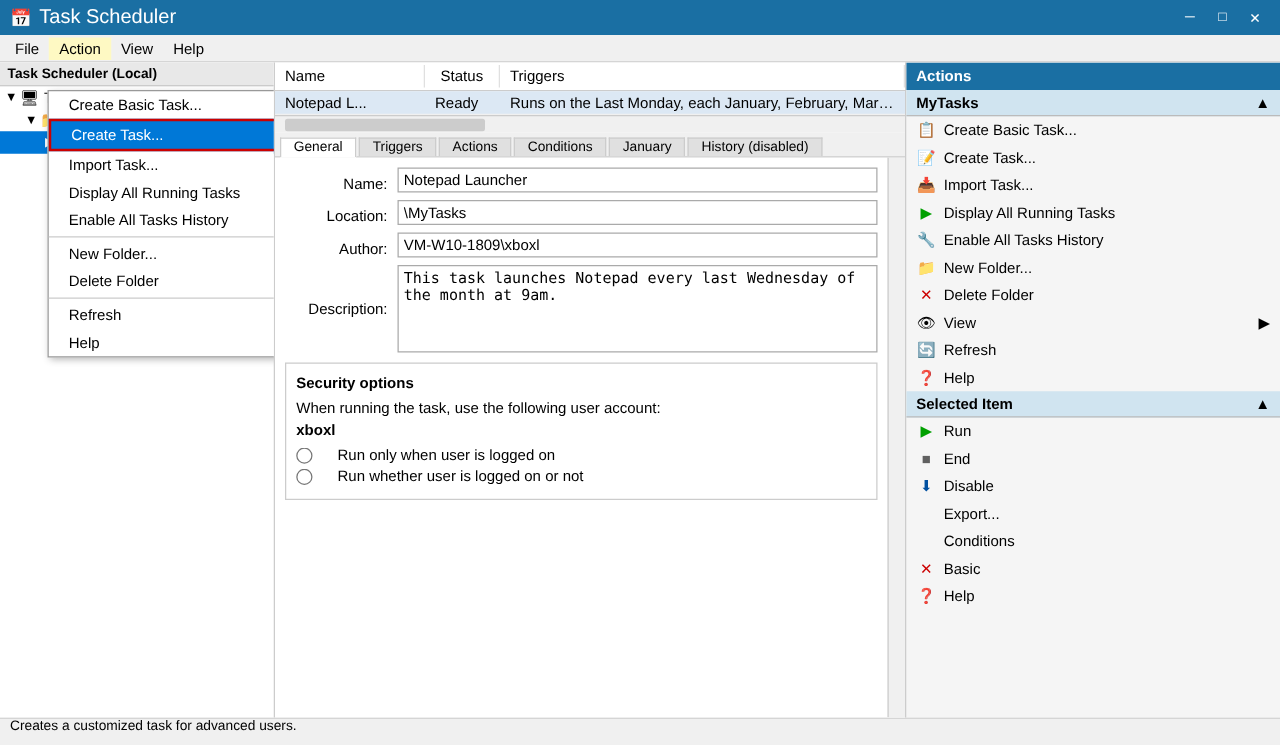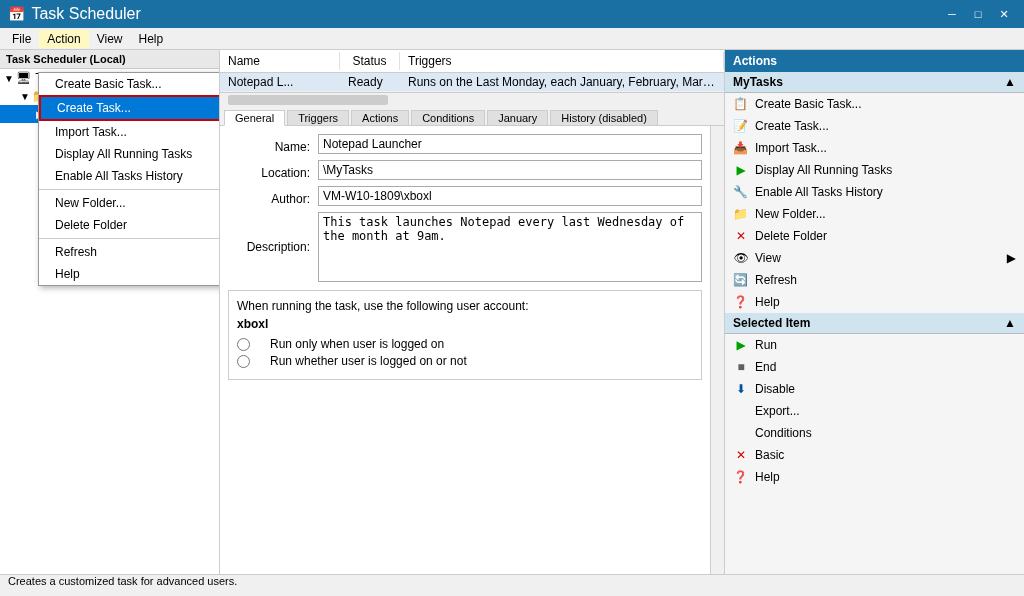--- a/index.html
+++ b/index.html
@@ -389,20 +389,21 @@
             <div class="detail-label">Author:</div>
             <input class="detail-value" type="text" value="VM-W10-1809\xboxl" style="">
           </div>
 
           <div class="detail-row" style="align-items: center;">
             <div class="detail-label">Description:</div>
             <textarea class="detail-value multi" style="">This task launches Notepad every last Wednesday of the month at 9am.</textarea>
           </div>
 
           <div class="security-section">
+            <div class="section-title">Security options</div>
             <div style="font-size:12px; margin-bottom:4px;">When running the task, use the following user account:</div>
             <div style="font-size:12px; margin-bottom:6px; font-weight:bold;">xboxl</div>
             <div class="radio-option">
               <input type="radio" name="security" style="">
               <span>Run only when user is logged on</span>
             </div>
             <div class="radio-option">
               <input type="radio" name="security" style="">
               <span>Run whether user is logged on or not</span>
             </div>

